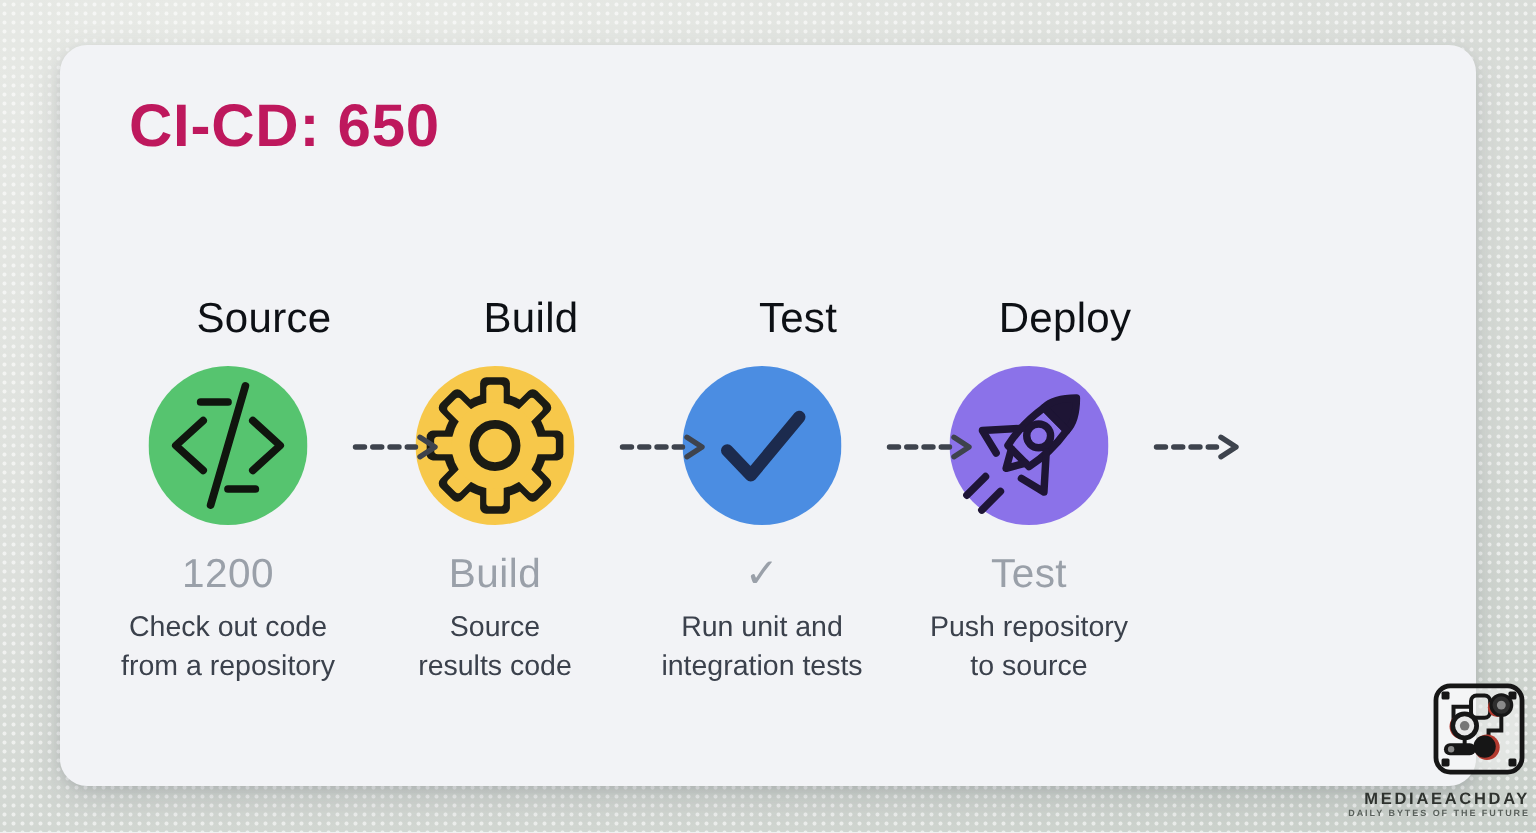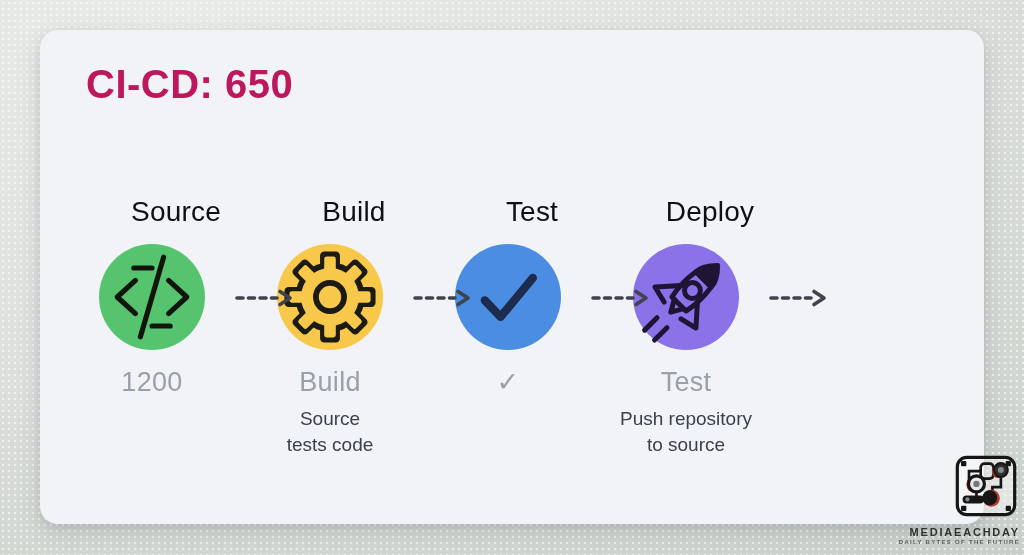--- a/index.html
+++ b/index.html
@@ -52,21 +52,22 @@
                 <line x1="39" y1="8" x2="25" y2="56"></line>
                 <line x1="21" y1="14.5" x2="32" y2="14.5"></line>
                 <line x1="32" y1="49.5" x2="43" y2="49.5"></line>
                 <polyline points="22,22 11,32 22,42"></polyline>
                 <polyline points="42,22 53,32 42,42"></polyline>
               </g>
             </svg>
           </div>
           <div class="stage-sub">1200</div>
           <div class="stage-desc">
-            <br>
+            <span>Check out code</span><br>
+            <span>from a repository</span>
           </div>
         </div>
 
         <div class="stage">
           <div class="stage-name">Build</div>
           <div class="bubble">
             <svg viewBox="0 0 64 64" width="106" height="106">
               <circle cx="32" cy="32" r="32" fill="#f7c84a"></circle>
               <g fill="#1b1b14">
                 <rect x="26" y="4.5" width="12" height="10" rx="2.5"></rect>
@@ -89,33 +90,37 @@
                 <rect x="28.5" y="7.5" width="7" height="9" rx="1.5" transform="rotate(270 32 32)"></rect>
                 <rect x="28.5" y="7.5" width="7" height="9" rx="1.5" transform="rotate(315 32 32)"></rect>
                 <circle cx="32" cy="32" r="17.5"></circle>
               </g>
               <circle cx="32" cy="32" r="8.5" fill="none" stroke="#1b1b14" stroke-width="3.5"></circle>
             </svg>
           </div>
           <div class="stage-sub">Build</div>
           <div class="stage-desc">
             <span>Source</span><br>
-            <span>tests code</span>
+            <span>results code</span>
           </div>
         </div>
 
         <div class="stage">
           <div class="stage-name">Test</div>
           <div class="bubble">
             <svg viewBox="0 0 64 64" width="106" height="106">
               <circle cx="32" cy="32" r="32" fill="#4b8de2"></circle>
               <polyline points="18,34 27.5,44 47,20.5" fill="none" stroke="#1c2b4e" stroke-width="5" stroke-linecap="round" stroke-linejoin="round"></polyline>
             </svg>
           </div>
           <div class="stage-sub">✓</div>
+          <div class="stage-desc">
+            <span>Run unit and</span><br>
+            <span>integration tests</span>
+          </div>
         </div>
 
         <div class="stage">
           <div class="bubble-title stage-name">Deploy</div>
           <div class="bubble">
             <svg viewBox="0 0 64 64" width="106" height="106">
               <circle cx="32" cy="32" r="32" fill="#8b72e9"></circle>
               <g transform="rotate(45 32 32)" stroke="#1e1535" stroke-width="3" stroke-linecap="round" stroke-linejoin="round">
                 <path d="M32 5 C36 9 38.5 13 38.5 17 L25.5 17 C25.5 13 28 9 32 5 Z" fill="#1e1535"></path>
                 <path d="M25.5 17 C24.4 24 24.4 31 26 38 L38 38 C39.6 31 39.6 24 38.5 17 Z" fill="none"></path>

